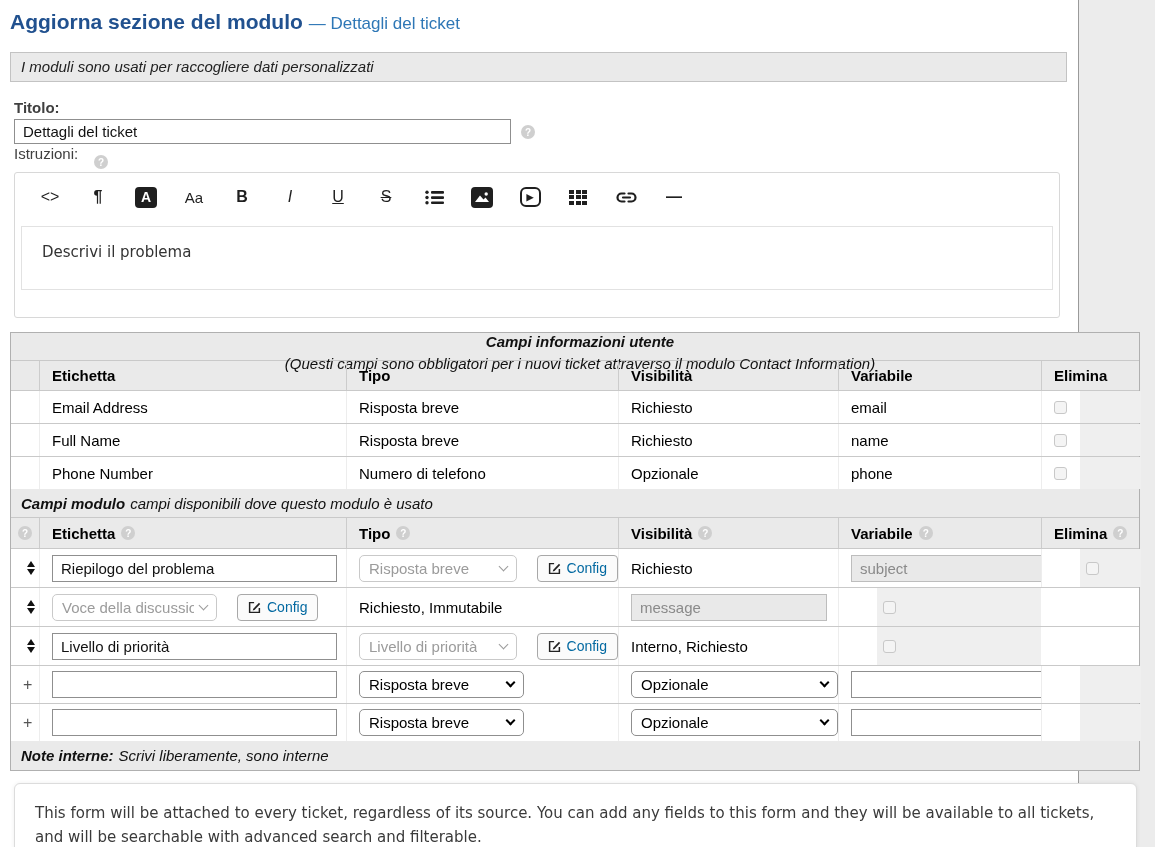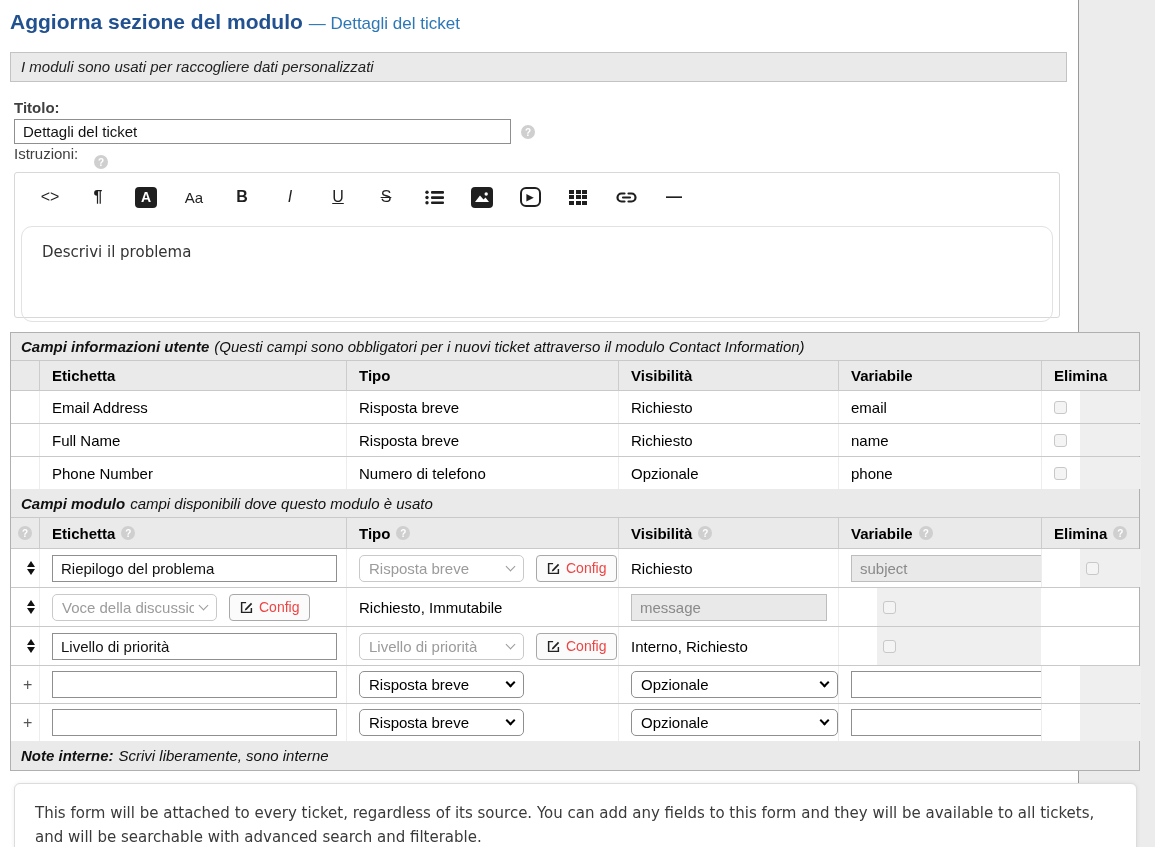--- a/index.html
+++ b/index.html
@@ -40,21 +40,21 @@
     font-size:16px; color:#1f1f1f; font-weight:bold; cursor:pointer; }
   .tb.boxed { background:#1f1f1f; color:#fff; border-radius:4px; width:22px; height:21px; font-size:14px; }
   .tb.thin { font-weight:normal; }
   .tb u { text-decoration:underline; }
   .tb s { text-decoration:line-through; }
   .vid { width:21px; height:20px; border:2.5px solid #1f1f1f; border-radius:6px;
     display:flex; align-items:center; justify-content:center; font-size:9px; color:#1f1f1f; }
   .tbl-ico { display:grid; grid-template-columns:repeat(3,5px); grid-template-rows:repeat(3,4px);
     gap:1.5px; }
   .tbl-ico i { background:#1f1f1f; }
-  .ed-body { margin:5px 6px; height:96px; border:1px solid #e2e2e2; border-radius:11px;
+  .ed-body { margin:5px 6px; height:64px; border:1px solid #e2e2e2; border-radius:0;
     padding:16px 20px; font-family:"DejaVu Sans",sans-serif; font-size:15px; color:#333; }
 
   
   .tables { position:absolute; left:10px; top:332px; width:1130px; z-index:2;
     border:1px solid #b0b0b0; background:#fff; font-size:15px; }
   .caption { background:#eaeaea; font-style:italic; padding-left:10px;
     display:flex; align-items:center; gap:5px; color:#111; }
   .cap1 { height:27px; } .cap2 { height:28px; } .cap3 { height:29px; }
   .caption .rest { font-style:italic; }
   .grid { display:grid; grid-template-columns:28px 307px 272px 220px 203px 100px;
@@ -89,23 +89,23 @@
   .select { height:27px; border:1px solid #8f8f8f; border-radius:5px; background:#fff;
     display:flex; align-items:center; justify-content:space-between; padding:0 9px;
     font-size:15px; color:#000; cursor:pointer; overflow:hidden; }
   .select .txt { white-space:nowrap; overflow:hidden; }
   .chev { width:7px; height:7px; border-right:2px solid #000; border-bottom:2px solid #000;
     transform:rotate(45deg); margin-top:-4px; flex:0 0 auto; margin-left:6px; }
   .select.disabled { border-color:#c9c9c9; color:#9b9b9b; cursor:default; }
   .select.disabled .chev { border-color:#9b9b9b; border-width:1.5px; }
   .w-type { width:165px; } .w-vis { width:214px; }
 
-  .config-btn { height:27px; margin-left:12px; padding:0 10px; display:inline-flex;
+  .config-btn { height:27px; margin-left:20px; padding:0 10px; display:inline-flex;
     align-items:center; gap:6px; background:#fbfbfb; border:1px solid #a8a8a8;
-    border-radius:4px; font-size:14px; color:#ef4444; cursor:pointer; }
+    border-radius:4px; font-size:14px; color:#0369a1; cursor:pointer; }
 
   .tipo-flex { gap:0; }
 
   
   .foot-box { position:absolute; left:14px; top:783px; width:1123px; height:70px; z-index:2;
     background:#fff; border:1px solid #dcdcdc; border-radius:6px; box-shadow:0 0 4px rgba(0,0,0,.07);
     padding:17px 20px; font-family:"DejaVu Sans",sans-serif; font-size:15px;
     color:#3a3a3a; line-height:24px; }
 </style>
 </head>
@@ -184,21 +184,21 @@
             <path d="M8.5 2.5 H5.5 a4 4 0 0 0 0 8 h3 M12.5 2.5 h3 a4 4 0 0 1 0 8 h-3 M7 6.5 h7" stroke="#1f1f1f" stroke-width="2.2" fill="none" stroke-linecap="round"></path>
           </svg>
       </span>
       <span class="tb">—</span>
     </div>
     <div class="ed-body">Descrivi il problema</div>
   </div>
 
   <div class="tables">
 
-    <div class="caption cap1" style="border-top:none;">
+    <div class="caption cap1" style="border-top:none;flex-direction:column;">
       <span class="bold">Campi informazioni utente</span>
       <span class="rest">(Questi campi sono obbligatori per i nuovi ticket attraverso il modulo Contact Information)</span>
     </div>
 
     <div class="grid ghead h1r">
       <div></div>
       <div>Etichetta</div>
       <div>Tipo</div>
       <div>Visibilità</div>
       <div>Variabile</div>

